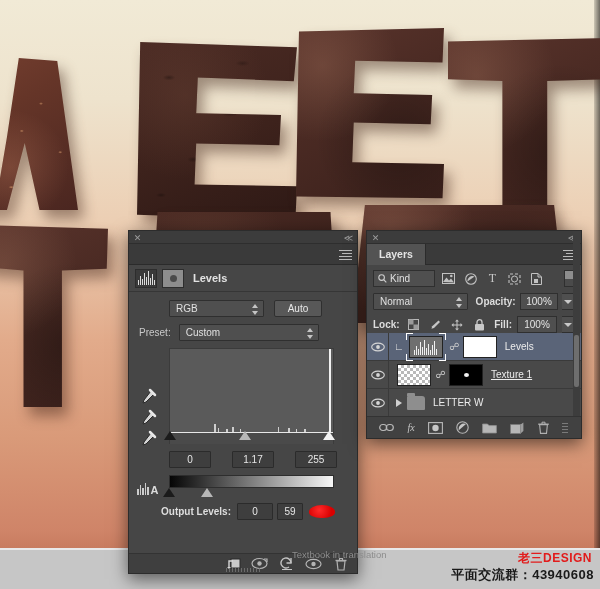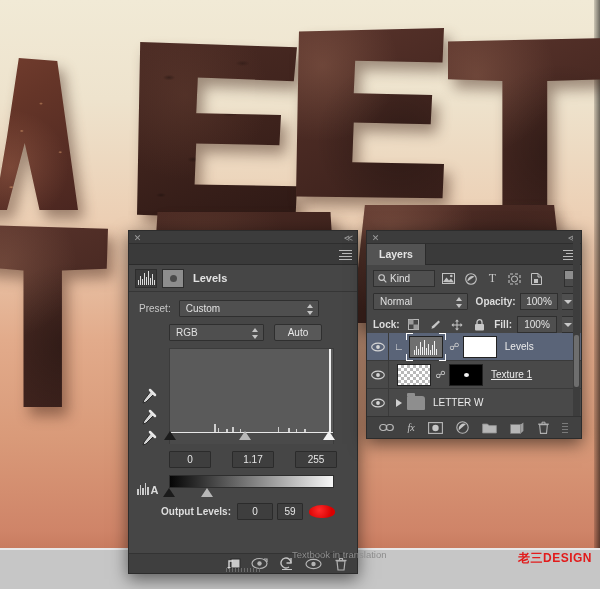--- a/index.html
+++ b/index.html
@@ -441,34 +441,34 @@
         </div>
       </div>
       <div class="mask-icon">
         <div class="dot"></div>
       </div>
       <div class="props-title">Levels</div>
     </div>
 
     <div class="props-body">
 
+      <div class="row" style="margin-left:30px;">
+        <div class="ps-select" style="width:95px;">
+          <span>RGB</span>
+          <span class="arrows"></span>
+        </div>
+        <div class="ps-button" style="width:48px; margin-left:10px;">Auto</div>
+      </div>
+
       <div class="row">
         <span class="lbl">Preset:</span>
         <div class="ps-select" style="width:140px; margin-left:8px;">
           <span>Custom</span>
           <span class="arrows"></span>
         </div>
-      </div>
-
-      <div class="row" style="margin-left:30px;">
-        <div class="ps-select" style="width:95px;">
-          <span>RGB</span>
-          <span class="arrows"></span>
-        </div>
-        <div class="ps-button" style="width:48px; margin-left:10px;">Auto</div>
       </div>
 
       <div class="droppers">
         <div class="dropper">
           <svg width="20" height="21" viewBox="0 0 20 21">
             <path d="M14 3 L17 6 L9 14 L6 15 L7 12 Z" fill="#d6d6d6" stroke="#2a2a2a" stroke-width="1"></path>
             <path d="M13 2 L18 7" stroke="#e8e8e8" stroke-width="2.5" stroke-linecap="round"></path>
           </svg>
         </div>
         <div class="dropper">
@@ -791,14 +791,15 @@
           <line x1="1.2" y1="3.2" x2="11.8" y2="3.2" stroke="#b0b0b0" stroke-width="1.3"></line>
           <path d="M5 3.2 L5 1.2 L8 1.2 L8 3.2" fill="none" stroke="#b0b0b0" stroke-width="1"></path>
         </svg>
       </div>
       <div style="width:6px;height:10px;background:repeating-linear-gradient(180deg,#7a7a7a 0 1px,transparent 1px 3px);"></div>
     </div>
   </div>
 
   <div class="wm-translation">Textbook in translation</div>
   <div class="wm-logo">老三DESIGN</div>
+  <div class="wm-qq">平面交流群：43940608</div>
 
 </div>
 
 </body></html>

